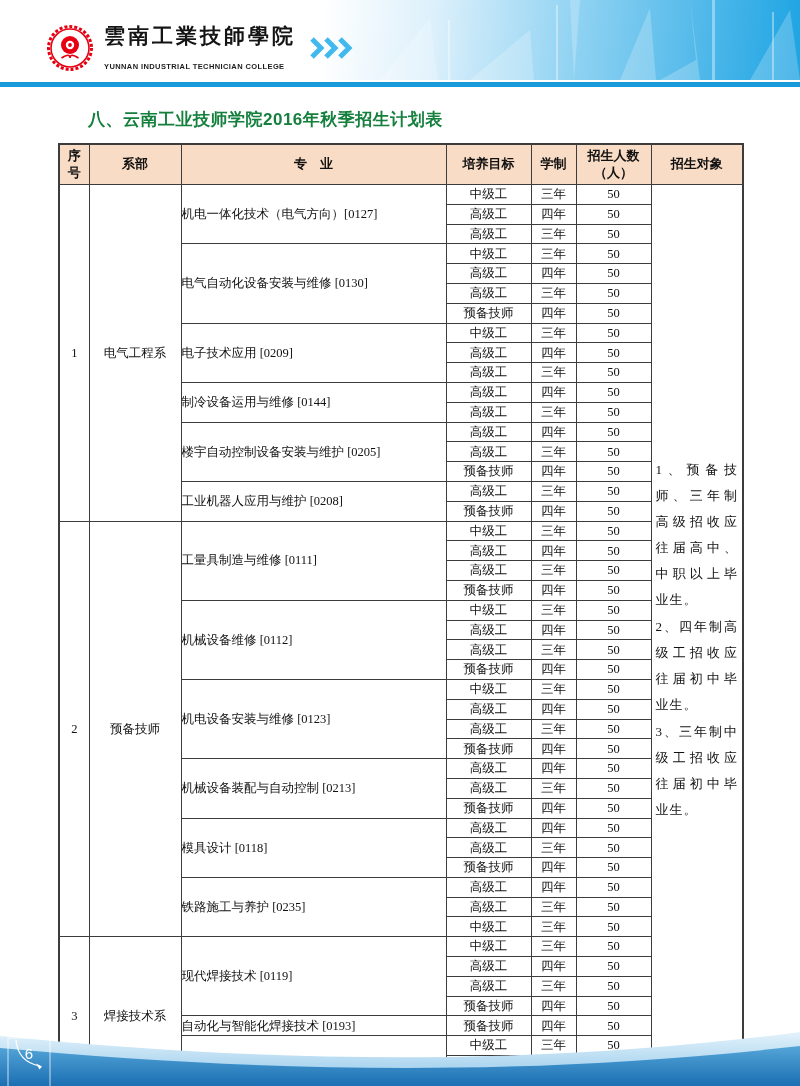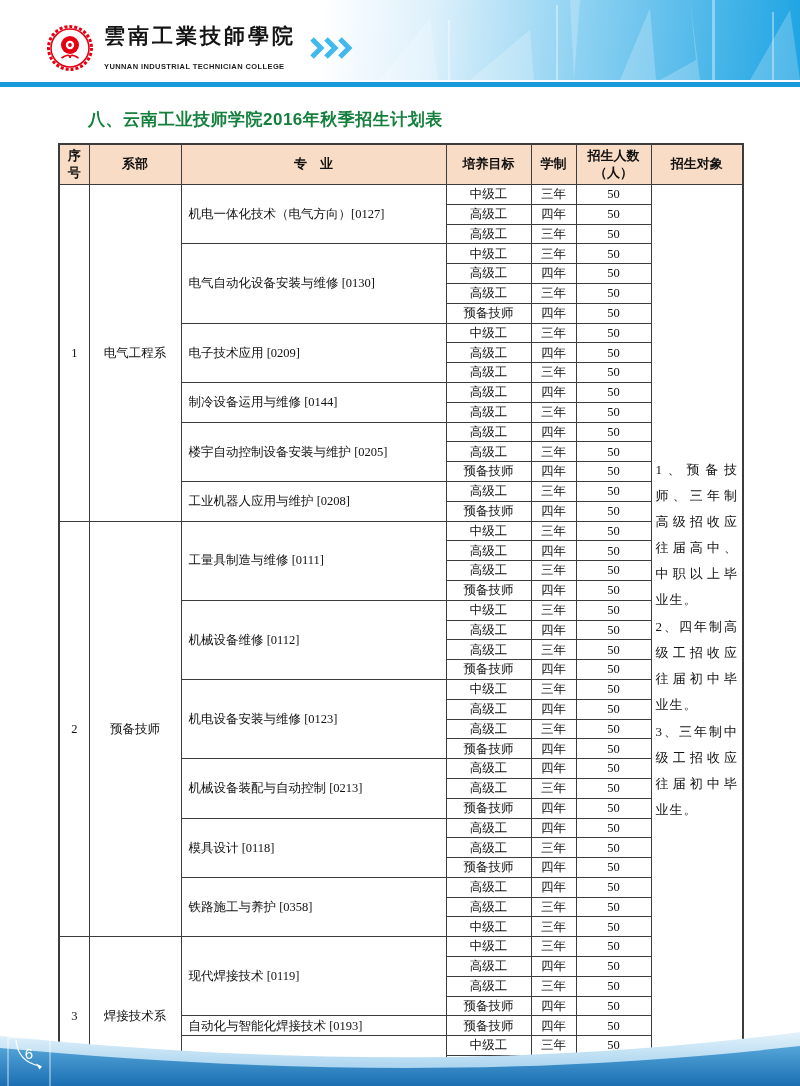--- a/index.html
+++ b/index.html
@@ -22,21 +22,21 @@
   .doc-title{position:absolute;left:88px;top:100px;font-size:17px;font-weight:bold;color:#15803d;letter-spacing:0.5px;margin-top:8px;}
 
   
   table.enroll{position:absolute;left:58px;top:143px;width:684px;border-collapse:collapse;
                table-layout:fixed;font-family:"Liberation Serif",serif;border:2px solid #3c3c3c;}
   table.enroll th,table.enroll td{border:1px solid #3c3c3c;text-align:center;vertical-align:middle;
                color:#111;overflow:hidden;}
   table.enroll thead th{background:#f9dcc5;font-weight:bold;font-size:13px;height:39px;
                white-space:pre-line;line-height:1.25;font-family:"Liberation Sans",sans-serif;padding:0 1px;}
   table.enroll tbody td{font-size:12.5px;height:18.8px;padding:0;line-height:1.15;}
-  table.enroll td.major{text-align:left;padding-left:7px;}
+  table.enroll td.major{text-align:left;}
   table.enroll td.audience{vertical-align:middle;padding:0 3px;background:#ffffff;}
   td.audience p{margin:1px;font-size:13px;line-height:26px;letter-spacing:1px;text-align:justify;
                 font-family:"Liberation Serif",serif;}
 
   
   .footer{position:absolute;left:0;bottom:0;width:800px;height:60px;}
   .footer svg.wave{position:absolute;left:0;bottom:0;}
   .pagenum-box{position:absolute;left:6px;bottom:0;}
 </style>
 </head>
@@ -303,21 +303,21 @@
           <td>高级工</td>
           <td>三年</td>
           <td>50</td>
         </tr>
         <tr>
           <td>预备技师</td>
           <td>四年</td>
           <td>50</td>
         </tr>
         <tr>
-          <td class="major" rowspan="3">铁路施工与养护 [0358]</td>
+          <td class="major" rowspan="3">铁路施工与养护 [0235]</td>
           <td>高级工</td>
           <td>四年</td>
           <td>50</td>
         </tr>
         <tr>
           <td>高级工</td>
           <td>三年</td>
           <td>50</td>
         </tr>
         <tr>

